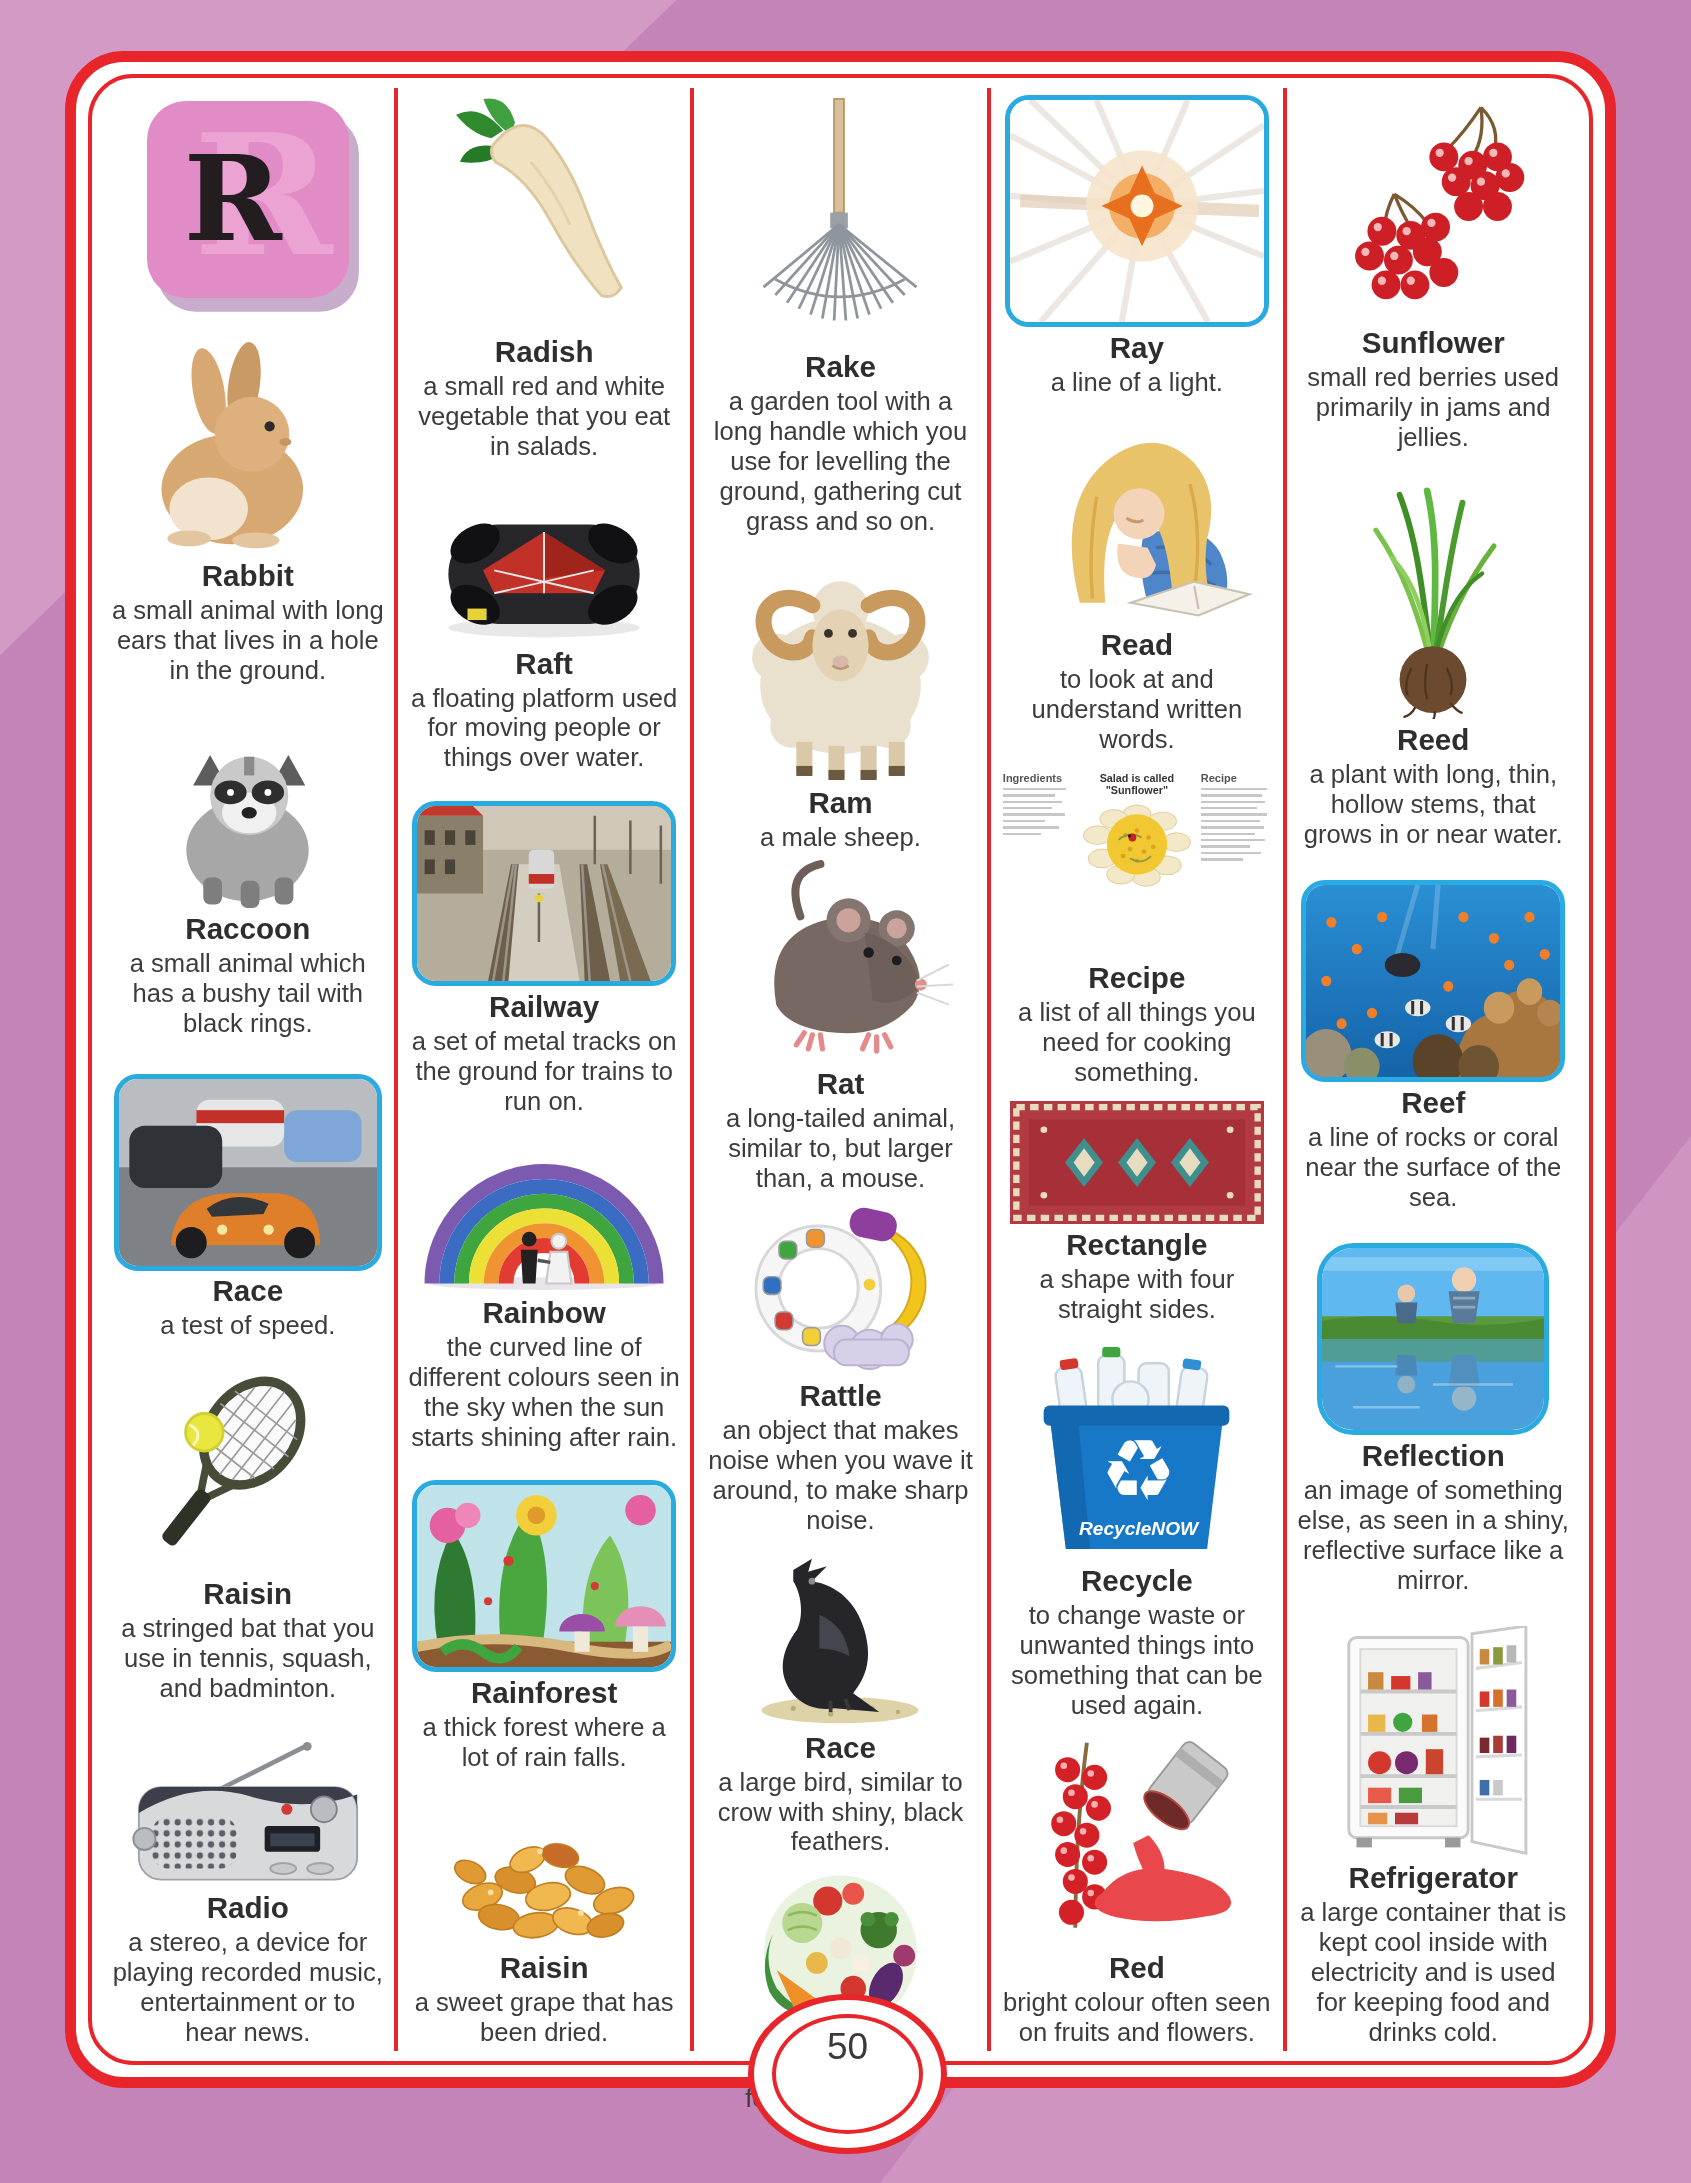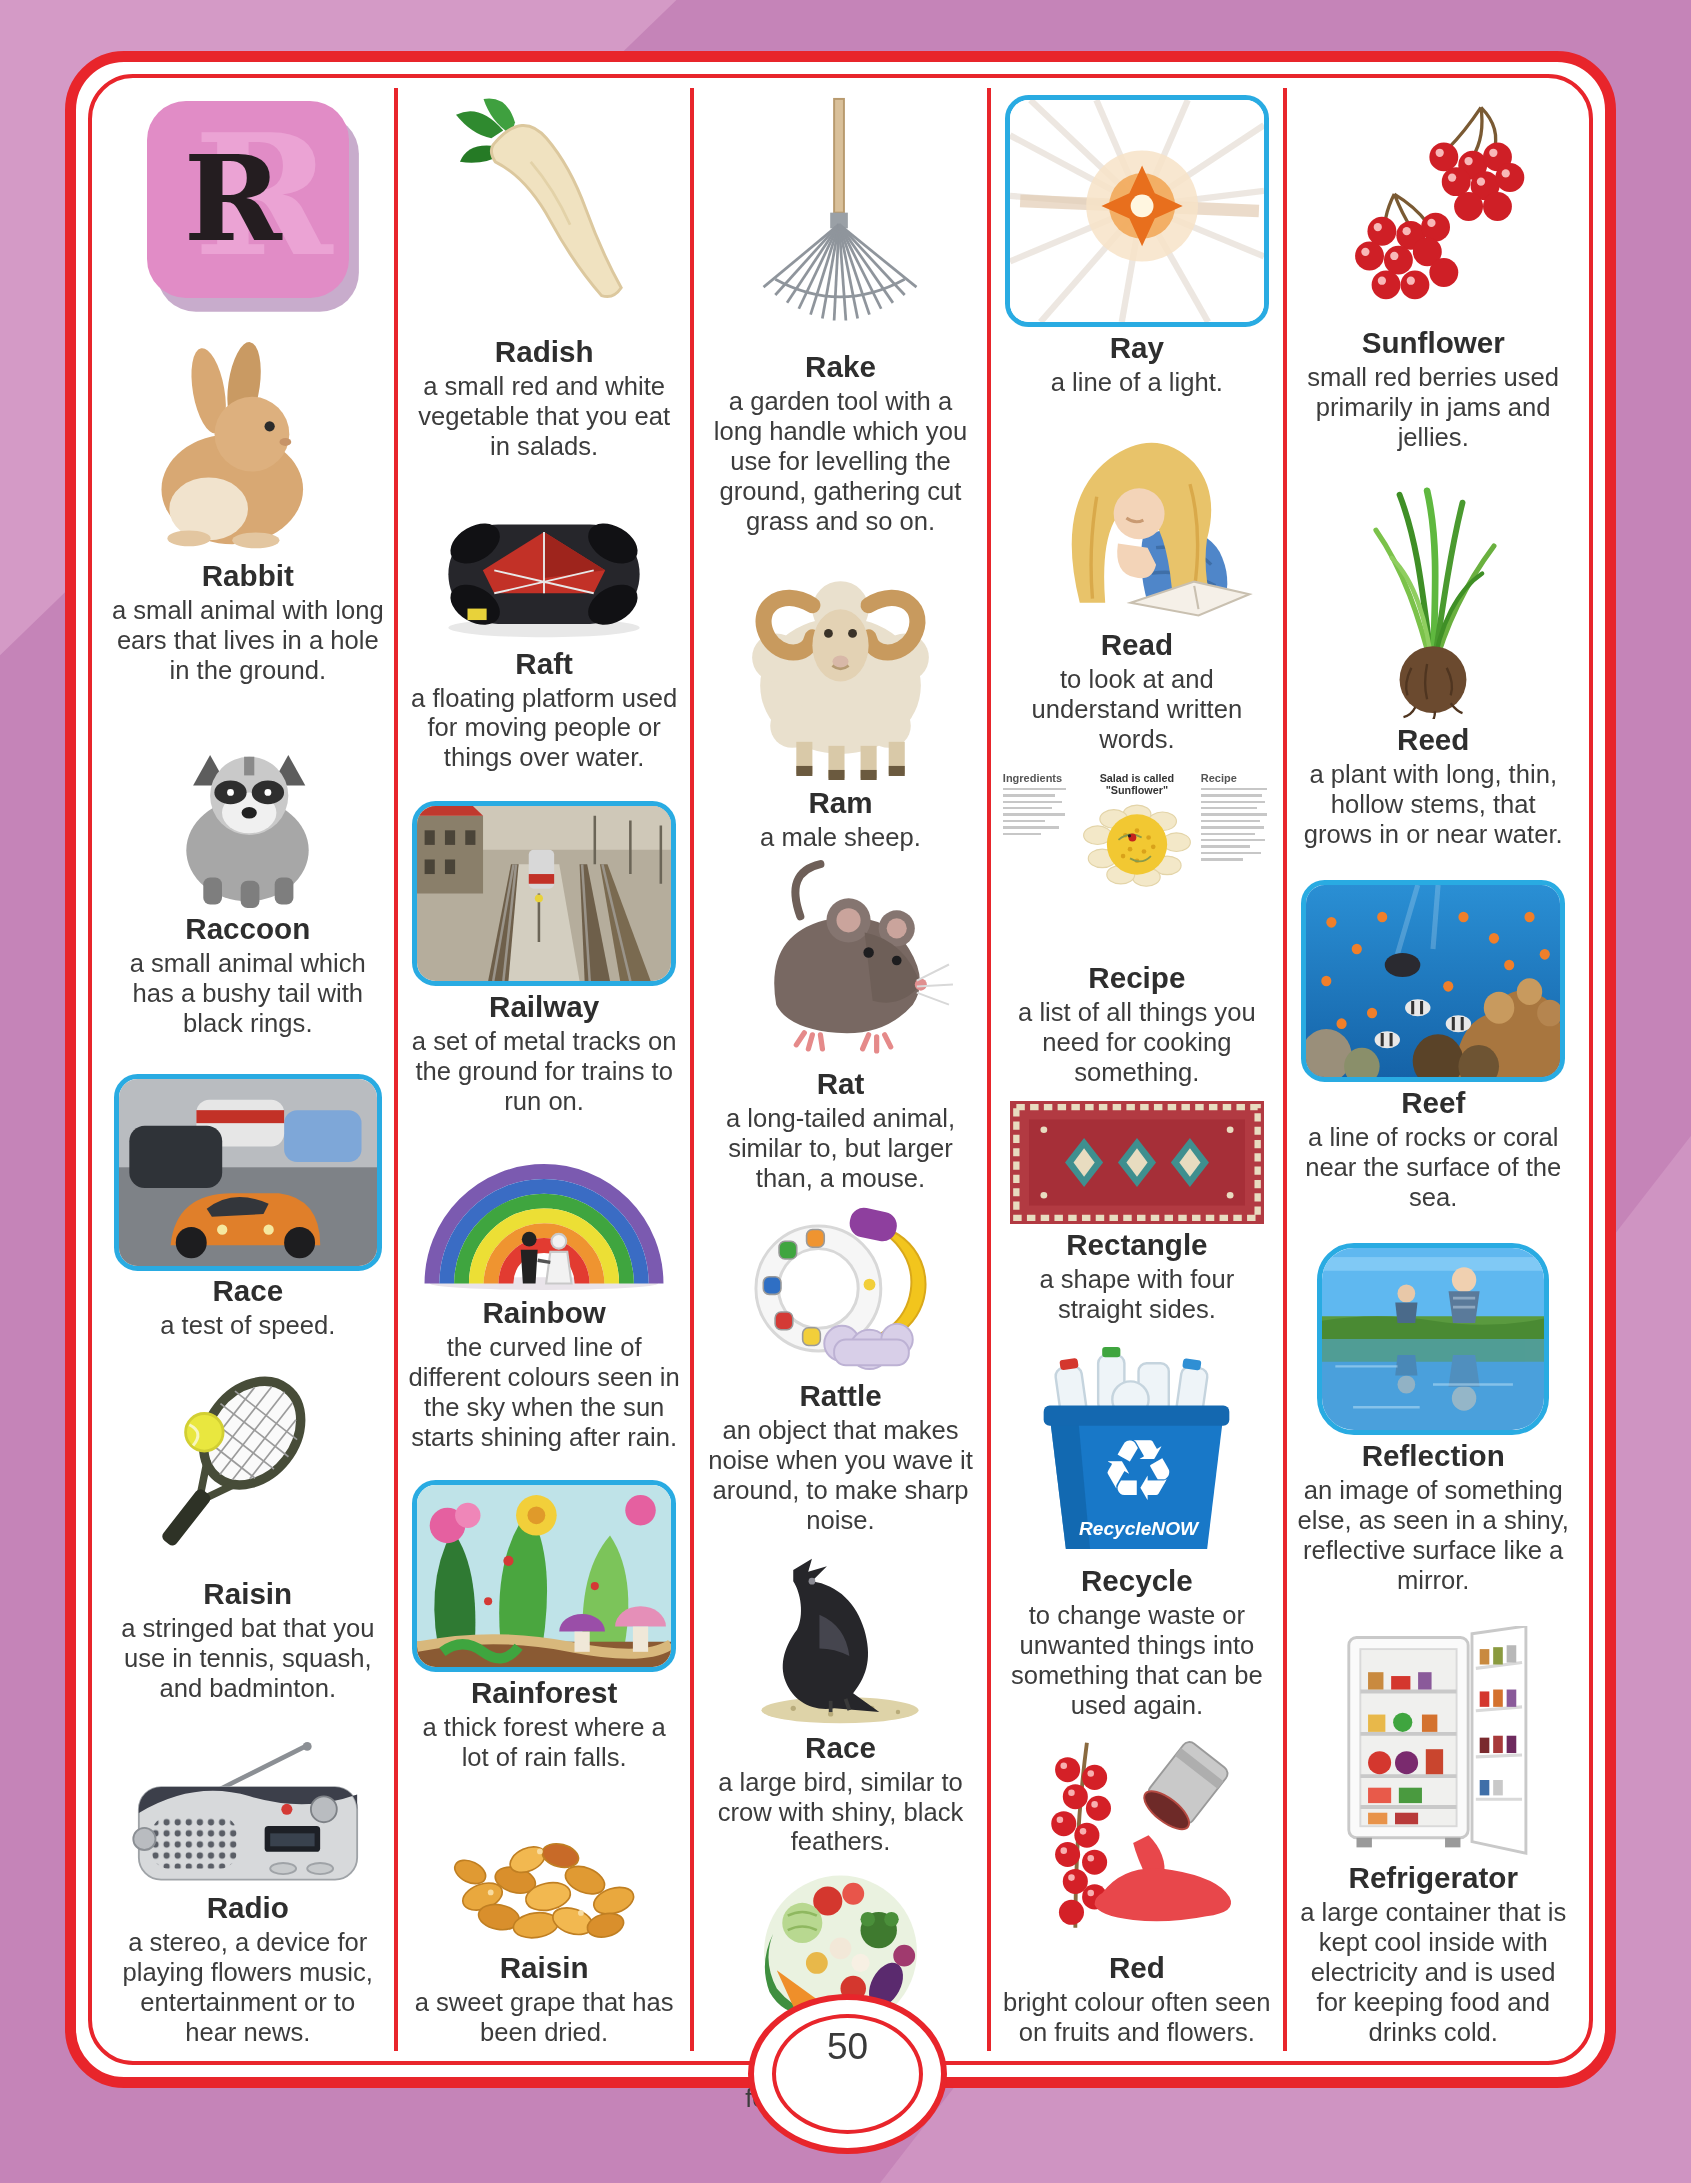--- a/index.html
+++ b/index.html
@@ -171,21 +171,21 @@
             <circle cx="106" cy="38" r="7" fill="#b9bcc0" stroke="#7e8287"></circle>
             <circle cx="86" cy="38" r="3" fill="#d43a35"></circle>
             <rect x="74" y="47" width="30" height="14" rx="2" fill="#1d2026"></rect>
             <rect x="77" y="51" width="24" height="7" fill="#39424e"></rect>
             <ellipse cx="84" cy="70" rx="7" ry="3" fill="#c7cacc" stroke="#9fa3a7"></ellipse>
             <ellipse cx="104" cy="70" rx="7" ry="3" fill="#c7cacc" stroke="#9fa3a7"></ellipse>
             <circle cx="9" cy="54" r="6" fill="#b9bcc0" stroke="#8b8f94"></circle>
           </svg>
         </div>
         <div class="word">Radio</div>
-        <div class="def">a stereo, a device for playing flowers music, entertainment or to hear news.</div>
+        <div class="def">a stereo, a device for playing recorded music, entertainment or to hear news.</div>
       </div>
     </div>
 
     <div class="col">
       <div class="entry">
         <div class="fig" style="width:231px;height:236px">
           <svg viewBox="0 0 110 120">
             <path d="M34 18 Q22 4 10 10 Q18 20 28 22 Z" fill="#2f8a2f"></path>
             <path d="M40 14 Q36 0 24 2 Q28 14 38 20 Z" fill="#3fa03f"></path>
             <path d="M30 26 Q16 24 12 34 Q24 36 34 30 Z" fill="#257a25"></path>

